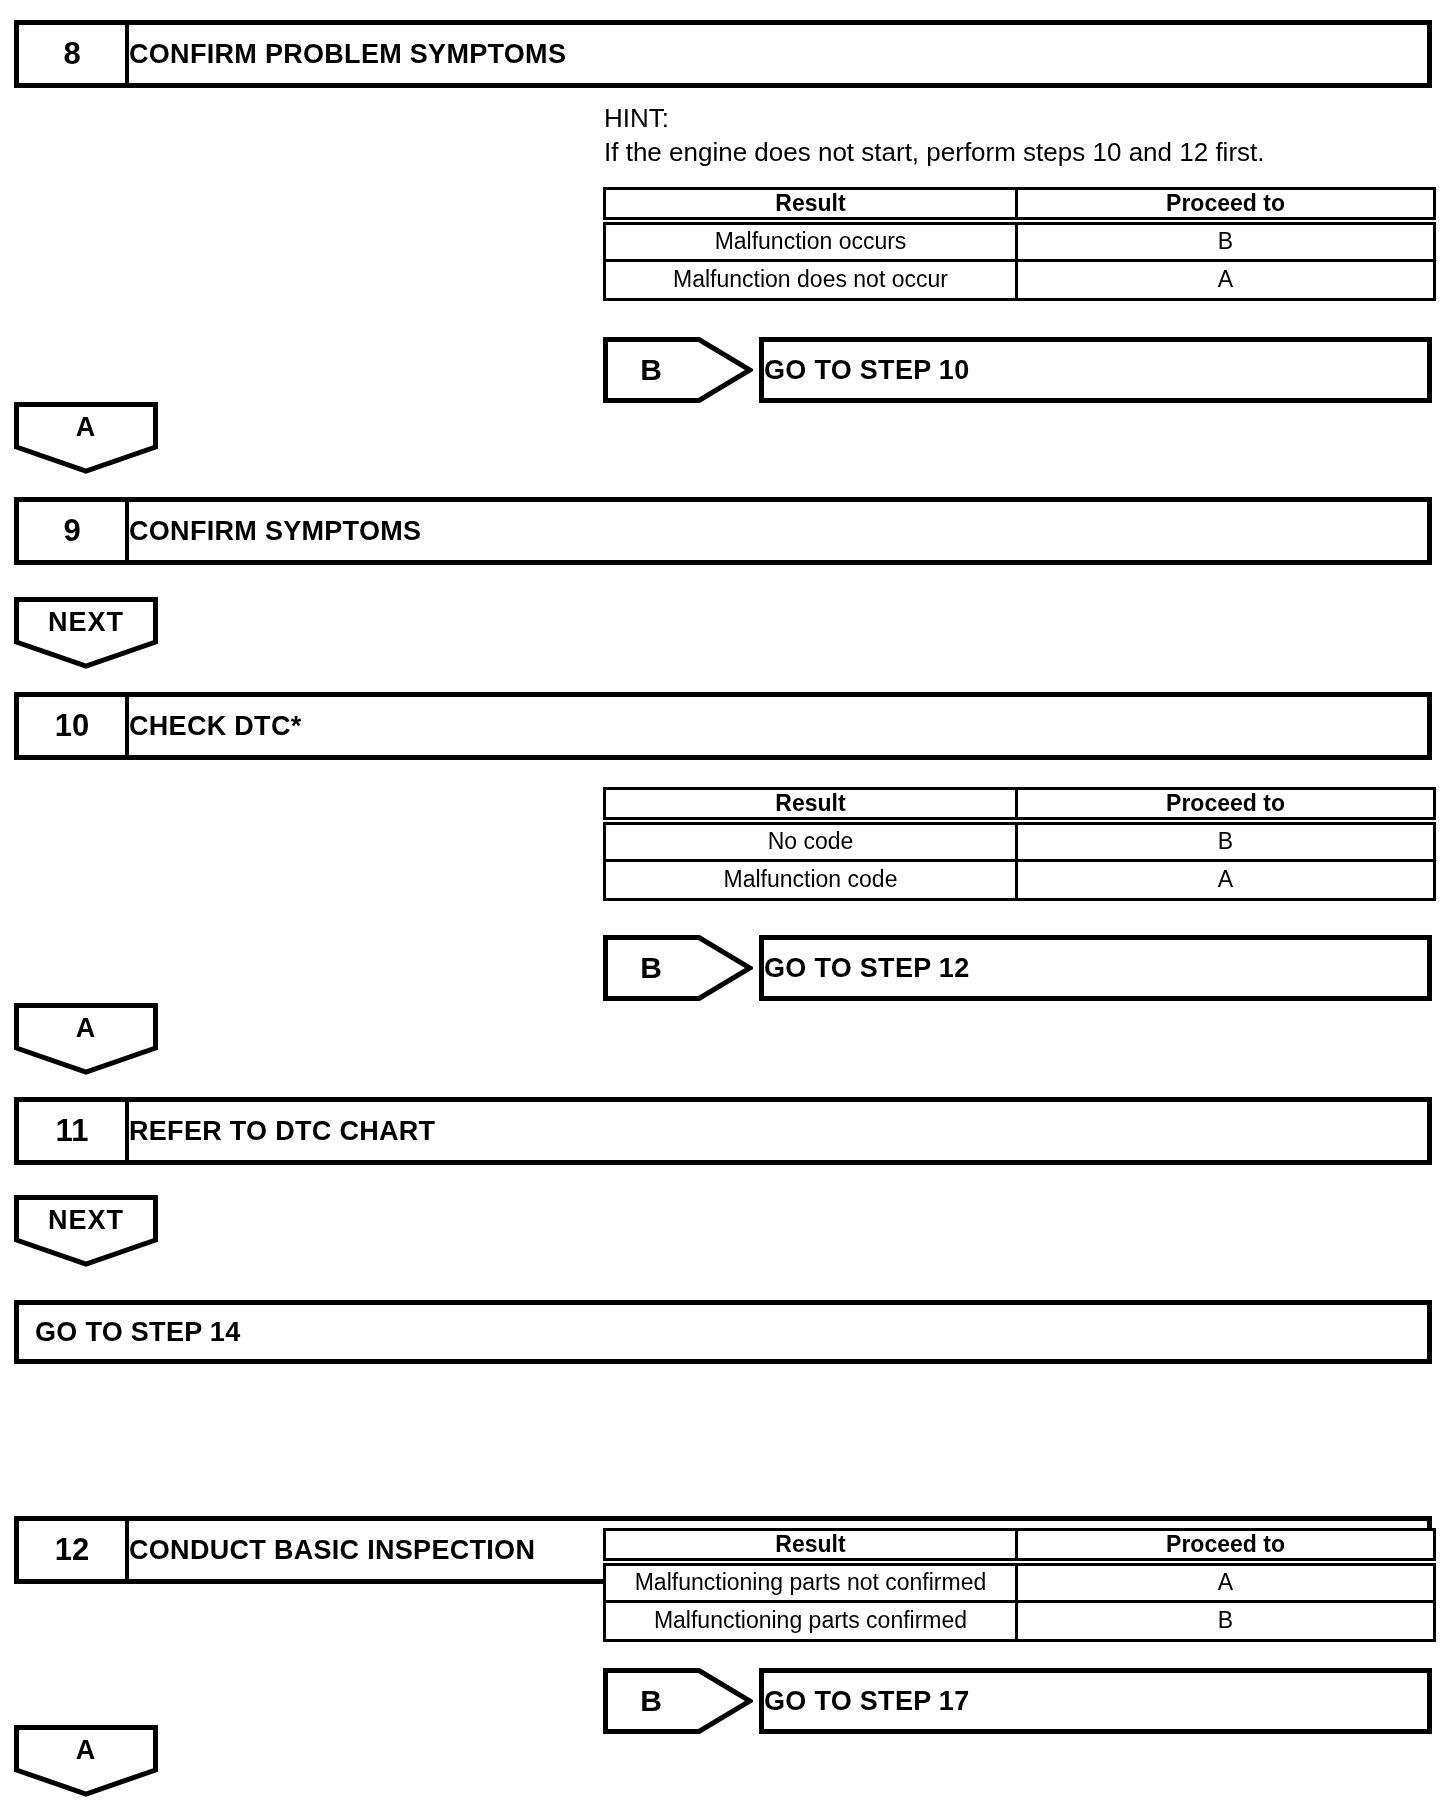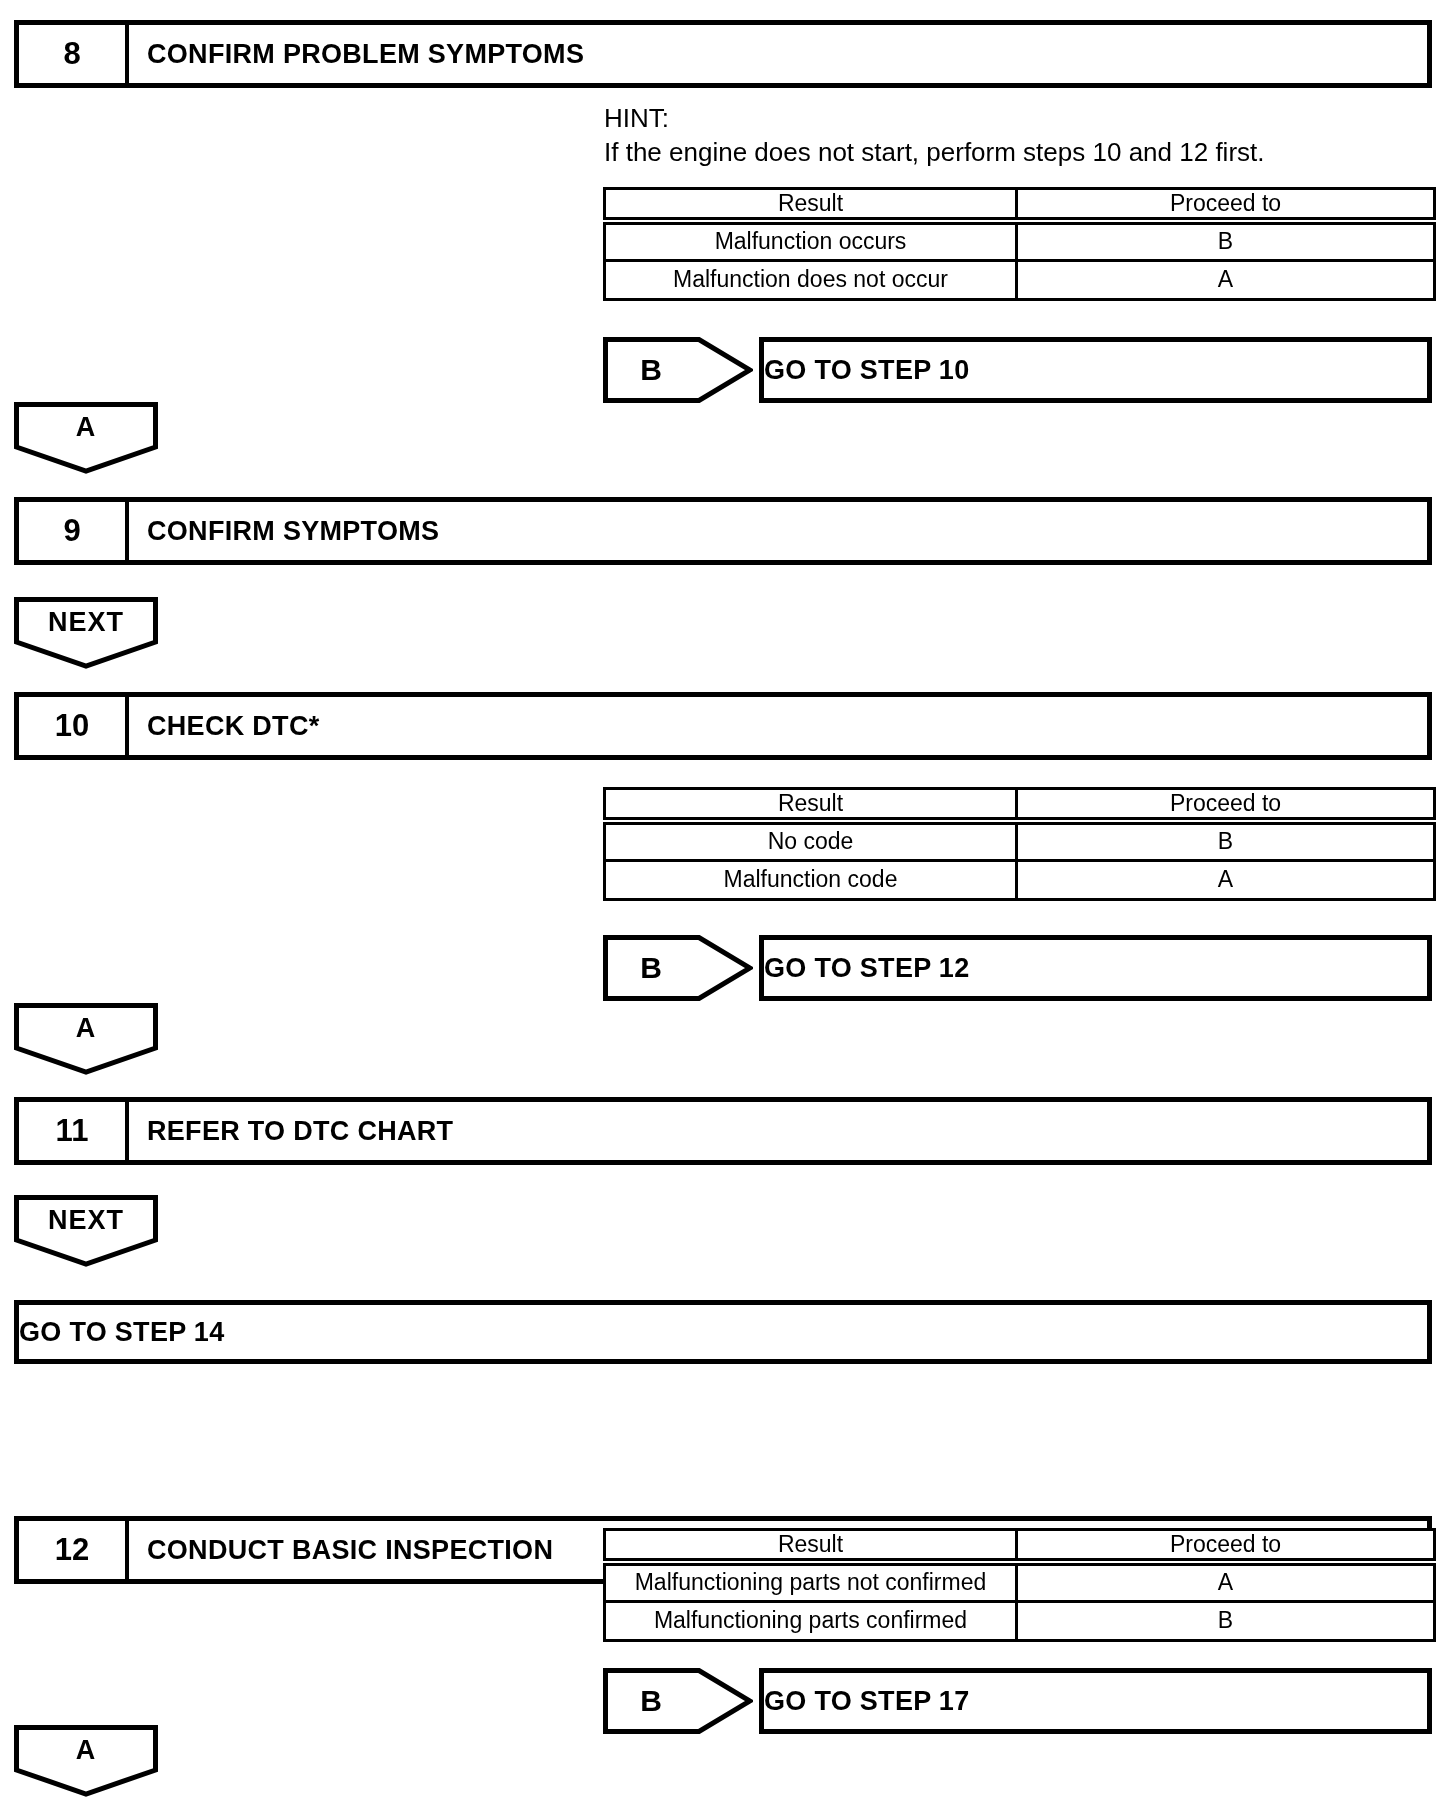--- a/index.html
+++ b/index.html
@@ -14,37 +14,37 @@
   .step-box {
     position:absolute; left:14px; width:1418px; height:68px;
     border:5px solid #000; background:#fff; display:flex; align-items:stretch;
   }
   .step-num {
     width:110px; border-right:4px solid #000;
     display:flex; align-items:center; justify-content:center;
     font-weight:bold; font-size:31px;
   }
   .step-title {
-    flex:1; display:flex; align-items:center; padding-left:18px;
+    flex:1; display:flex; align-items:center; 
     font-weight:bold; font-size:27px; letter-spacing:.3px;
   }
 
   
   .hint { position:absolute; left:604px; top:101px; font-size:26px; line-height:34px; }
 
   
   .result-table {
     position:absolute; left:603px; width:830px;
     border-collapse:collapse; background:#fff; table-layout:fixed;
   }
   .result-table th, .result-table td {
     border:3px solid #000; text-align:center; vertical-align:middle;
     overflow:hidden; white-space:nowrap;
   }
-  .result-table th { height:28px; font-size:23px; font-weight:normal; border-bottom:8px double #000; }
+  .result-table th { height:28px; font-size:23px; font-weight:bold; border-bottom:8px double #000; }
   .result-table td { height:39px; font-size:23px; font-weight:normal; }
 
   
   .branch-row { position:absolute; left:0; width:1456px; height:66px; }
   .b-arrow-svg { position:absolute; left:603px; top:0; width:150px; height:66px; }
   .b-letter {
     position:absolute; left:603px; top:0; width:96px; height:66px;
     display:flex; align-items:center; justify-content:center;
     font-weight:bold; font-size:30px;
   }
@@ -61,21 +61,21 @@
   .connector .pent-label {
     position:absolute; left:0; top:3px; width:144px; height:44px;
     display:flex; align-items:center; justify-content:center;
     font-weight:bold; font-size:27px; letter-spacing:1px;
   }
 
   
   .goto-full {
     position:absolute; left:14px; width:1418px; height:64px;
     border:5px solid #000; background:#fff;
-    display:flex; align-items:center; padding-left:0;
+    display:flex; align-items:center; padding-left:16px;
     font-weight:bold; font-size:27px; letter-spacing:.3px;
   }
 </style>
 </head>
 <body>
 
 <div class="page">
 
   <div class="step-box" style="top:20px">
     <div class="step-num">8</div>

